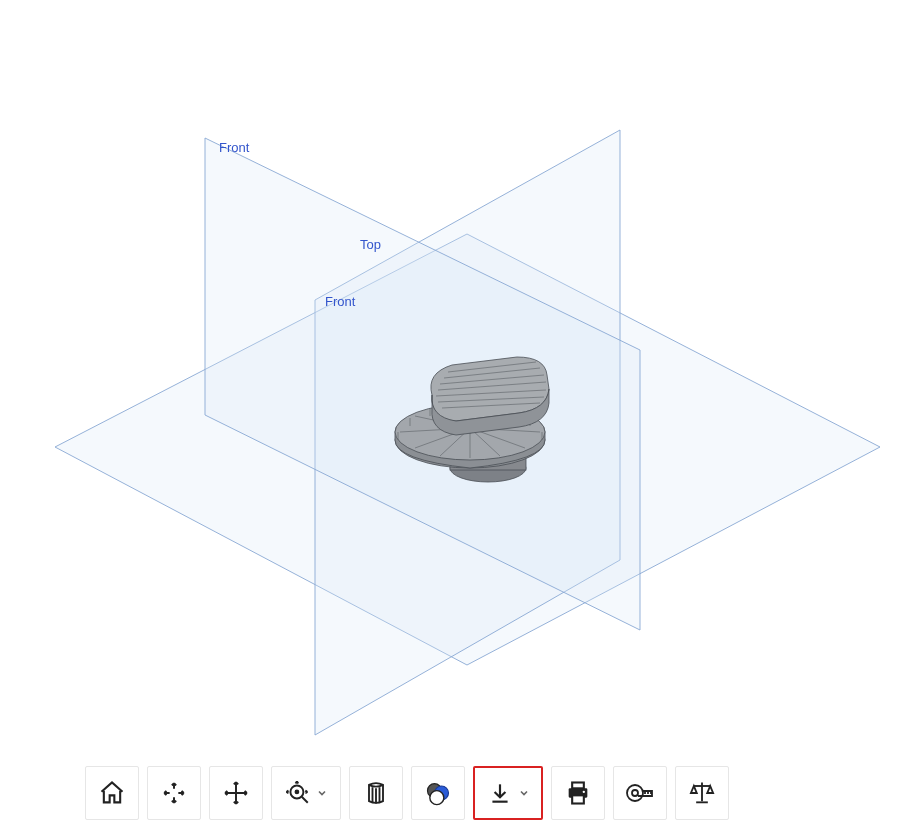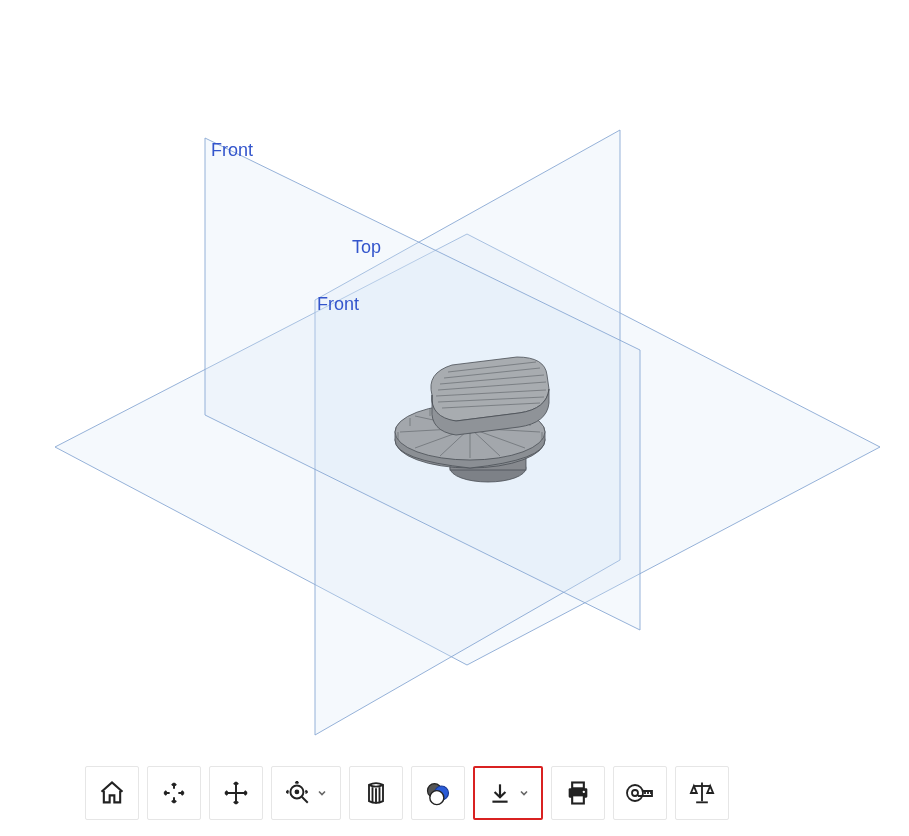--- a/index.html
+++ b/index.html
@@ -11,25 +11,26 @@
     font-family: "Helvetica Neue", Arial, sans-serif;
     overflow: hidden;
     position: relative;
   }
   .viewport {
     position: absolute;
     inset: 0;
   }
   .plane-label {
     position: absolute;
-    font-size: 18px;
+    font-size: 13px;
     color: #3355cc;
     font-weight: 500;
     pointer-events: none;
     user-select: none;
+    margin-left: 8px;
   }
   .toolbar {
     position: absolute;
     left: 85px;
     right: 45px;
     bottom: 15px;
     height: 56px;
     display: flex;
     align-items: center;
     gap: 8px;

